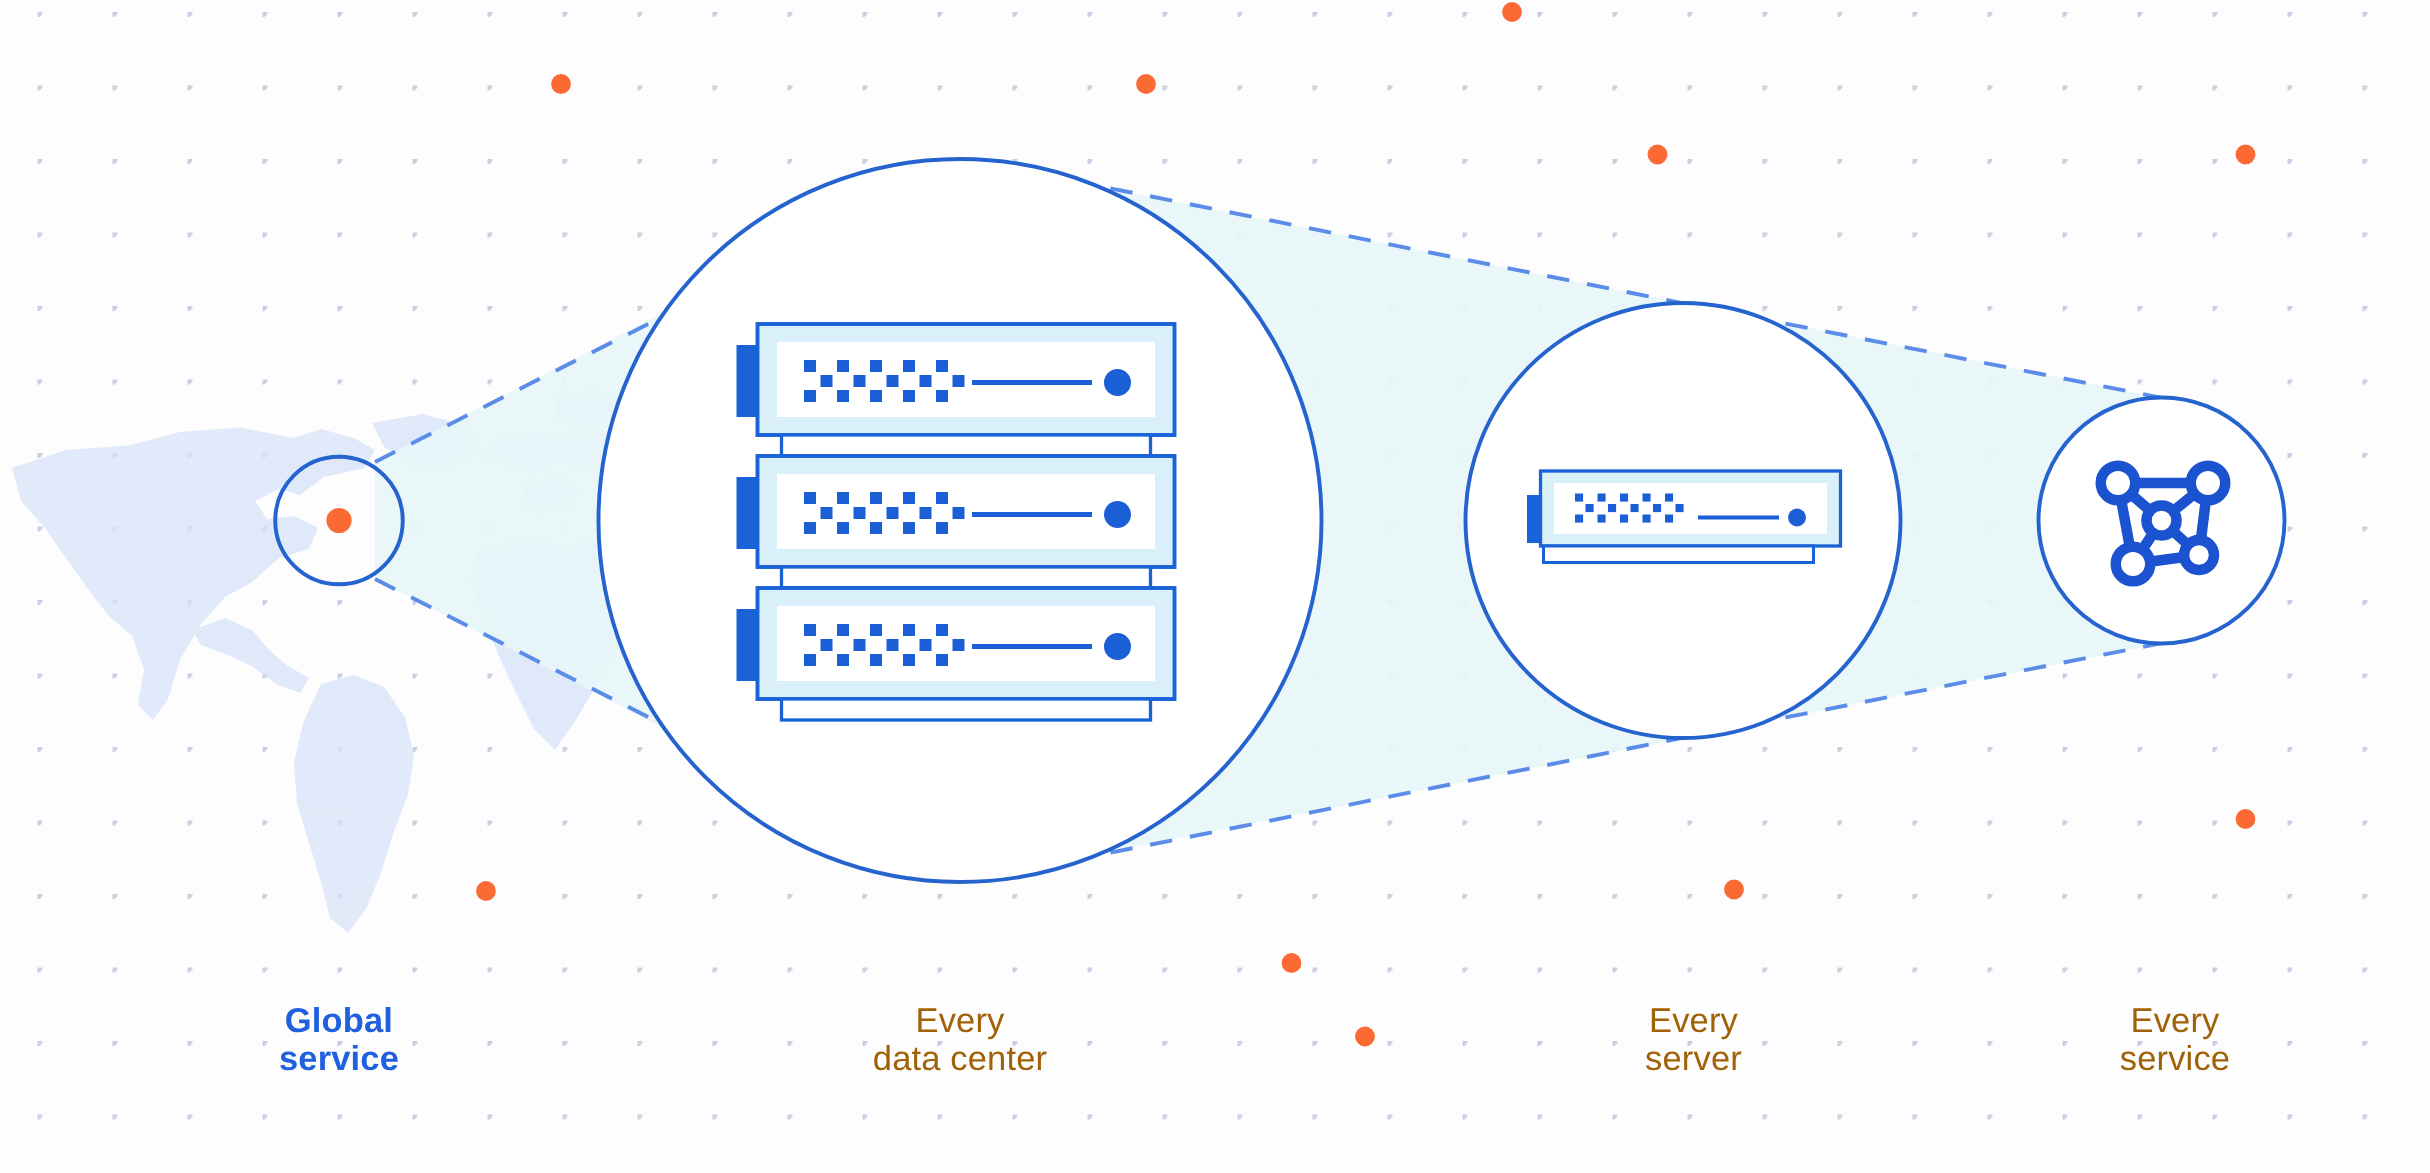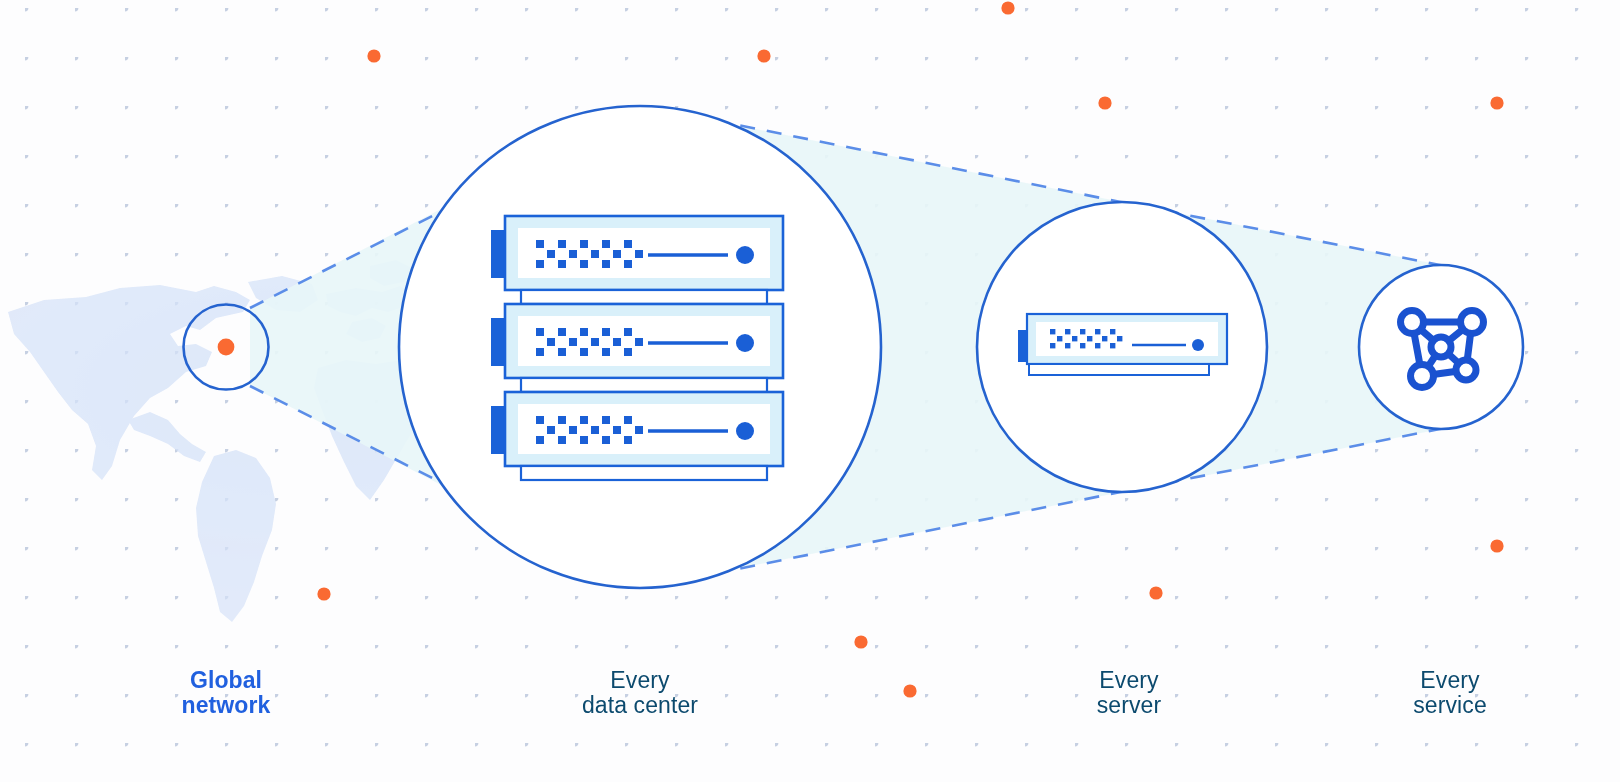--- a/index.html
+++ b/index.html
@@ -34,21 +34,21 @@
     width: 1620px;
     height: 782px;
     pointer-events: none;
   }
   .stage-label {
     position: absolute;
     text-align: center;
     font-size: 23px;
     line-height: 25px;
     font-weight: 400;
-    color: #0c4a6e;
+    color: #a16207;
     letter-spacing: 0.1px;
     white-space: pre-line;
     transform: translateX(-50%);
   }
   .stage-label.accent {
     color: #2060df;
     font-weight: 700;
   }
 </style>
 </head>
@@ -302,21 +302,21 @@
         <circle cx="1156" cy="593" r="6.6"></circle>
         <circle cx="861" cy="642" r="6.6"></circle>
         <circle cx="910" cy="691" r="6.6"></circle>
       </g>
 
     </g>
   </svg>
 
   <div class="label-layer">
     <div class="stage-label accent" style="left:226px; top:668px;">Global
-network</div>
+service</div>
     <div class="stage-label" style="left:640px; top:668px;">Every
 data center</div>
     <div class="stage-label" style="left:1129px; top:668px;">Every
 server</div>
     <div class="stage-label" style="left:1450px; top:668px;">Every
 service</div>
   </div>
 
 </div>
 

